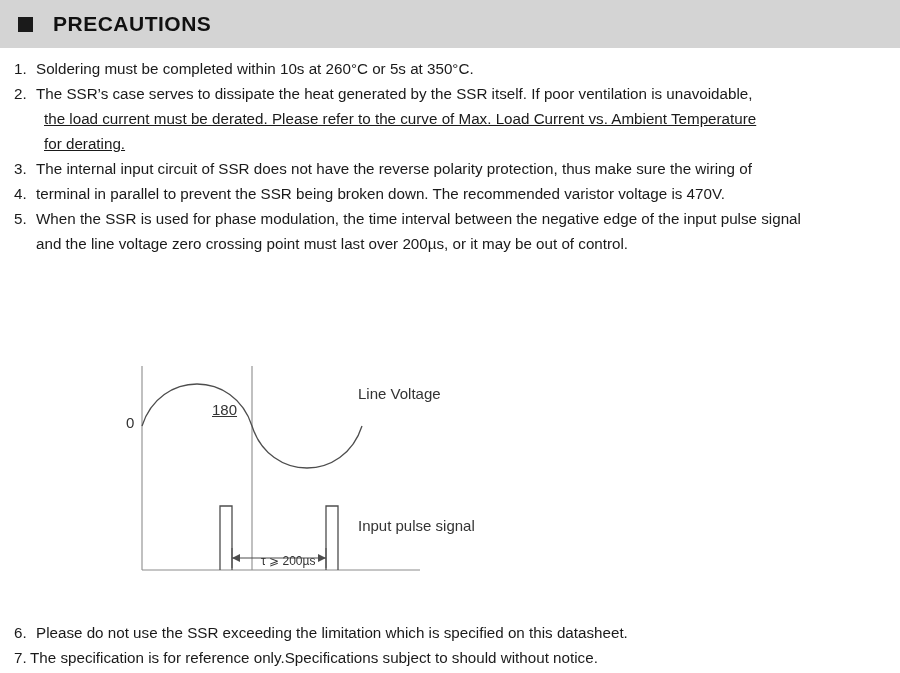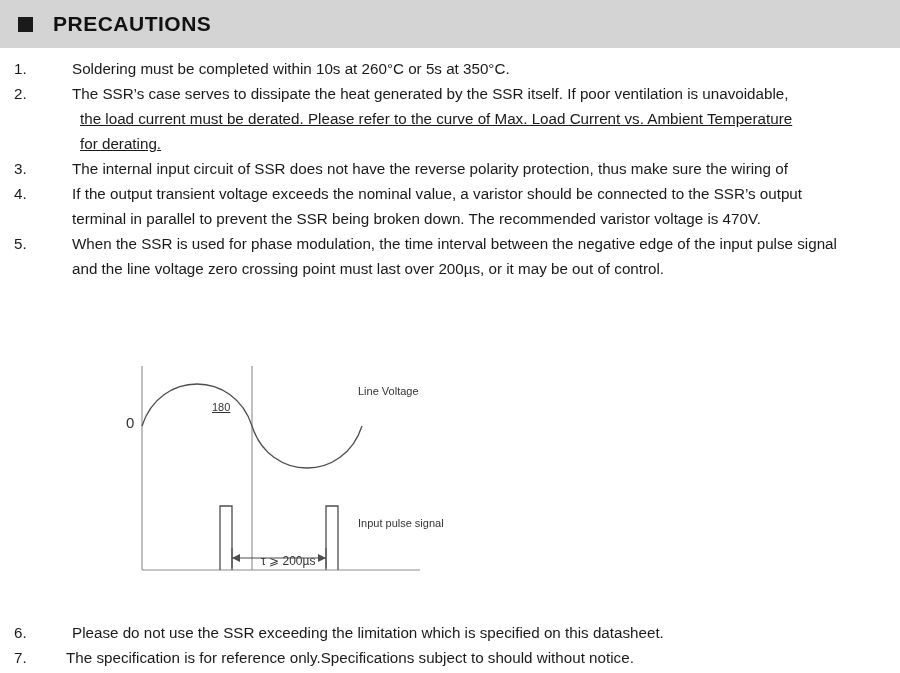--- a/index.html
+++ b/index.html
@@ -58,21 +58,20 @@
     line-height: 25px;
     padding: 0 6px 0 14px;
   }
   .item .num {
     flex: 0 0 auto;
     width: 22px;
     text-align: left;
   }
   .item .txt {
     flex: 1 1 auto;
-    margin-left: 36px;
   }
   .item .txt p {
     margin: 0;
   }
   .item .txt p.indent {
     padding-left: 8px;
     text-decoration: underline;
   }
   
   .item.tight .num {
@@ -84,21 +83,21 @@
     left: 120px;
     top: 358px;
     width: 430px;
     height: 240px;
   }
   .figure svg {
     display: block;
   }
   .fig-label {
     position: absolute;
-    font-size: 11px;
+    font-size: 15px;
     color: #333333;
   }
   .lbl-line-voltage { left: 238px; top: 27px; }
   .lbl-zero { left: 6px; top: 56px; font-size: 15px; }
   .lbl-180 { left: 92px; top: 43px; text-decoration: underline; }
   .lbl-input-pulse { left: 238px; top: 147px; margin-top: 12px; }
   .lbl-tau { left: 141px; top: 196px; font-size: 12px; }
   
   .bottom {
     position: absolute;
@@ -138,21 +137,20 @@
     <div class="item">
       <div class="num">3.</div>
       <div class="txt">
         <p>The internal input circuit of SSR does not have the reverse polarity protection, thus make sure the wiring of</p>
       </div>
     </div>
 
     <div class="item">
       <div class="num">4.</div>
       <div class="txt">
-        <p>If the output transient voltage exceeds the nominal value, a varistor should be connected to the SSR’s output</p>
         <p>terminal in parallel to prevent the SSR being broken down. The recommended varistor voltage is 470V.</p>
       </div>
     </div>
 
     <div class="item">
       <div class="num">5.</div>
       <div class="txt">
         <p>When the SSR is used for phase modulation, the time interval between the negative edge of the input pulse signal</p>
         <p>and the line voltage zero crossing point must last over 200µs, or it may be out of control.</p>
       </div>

